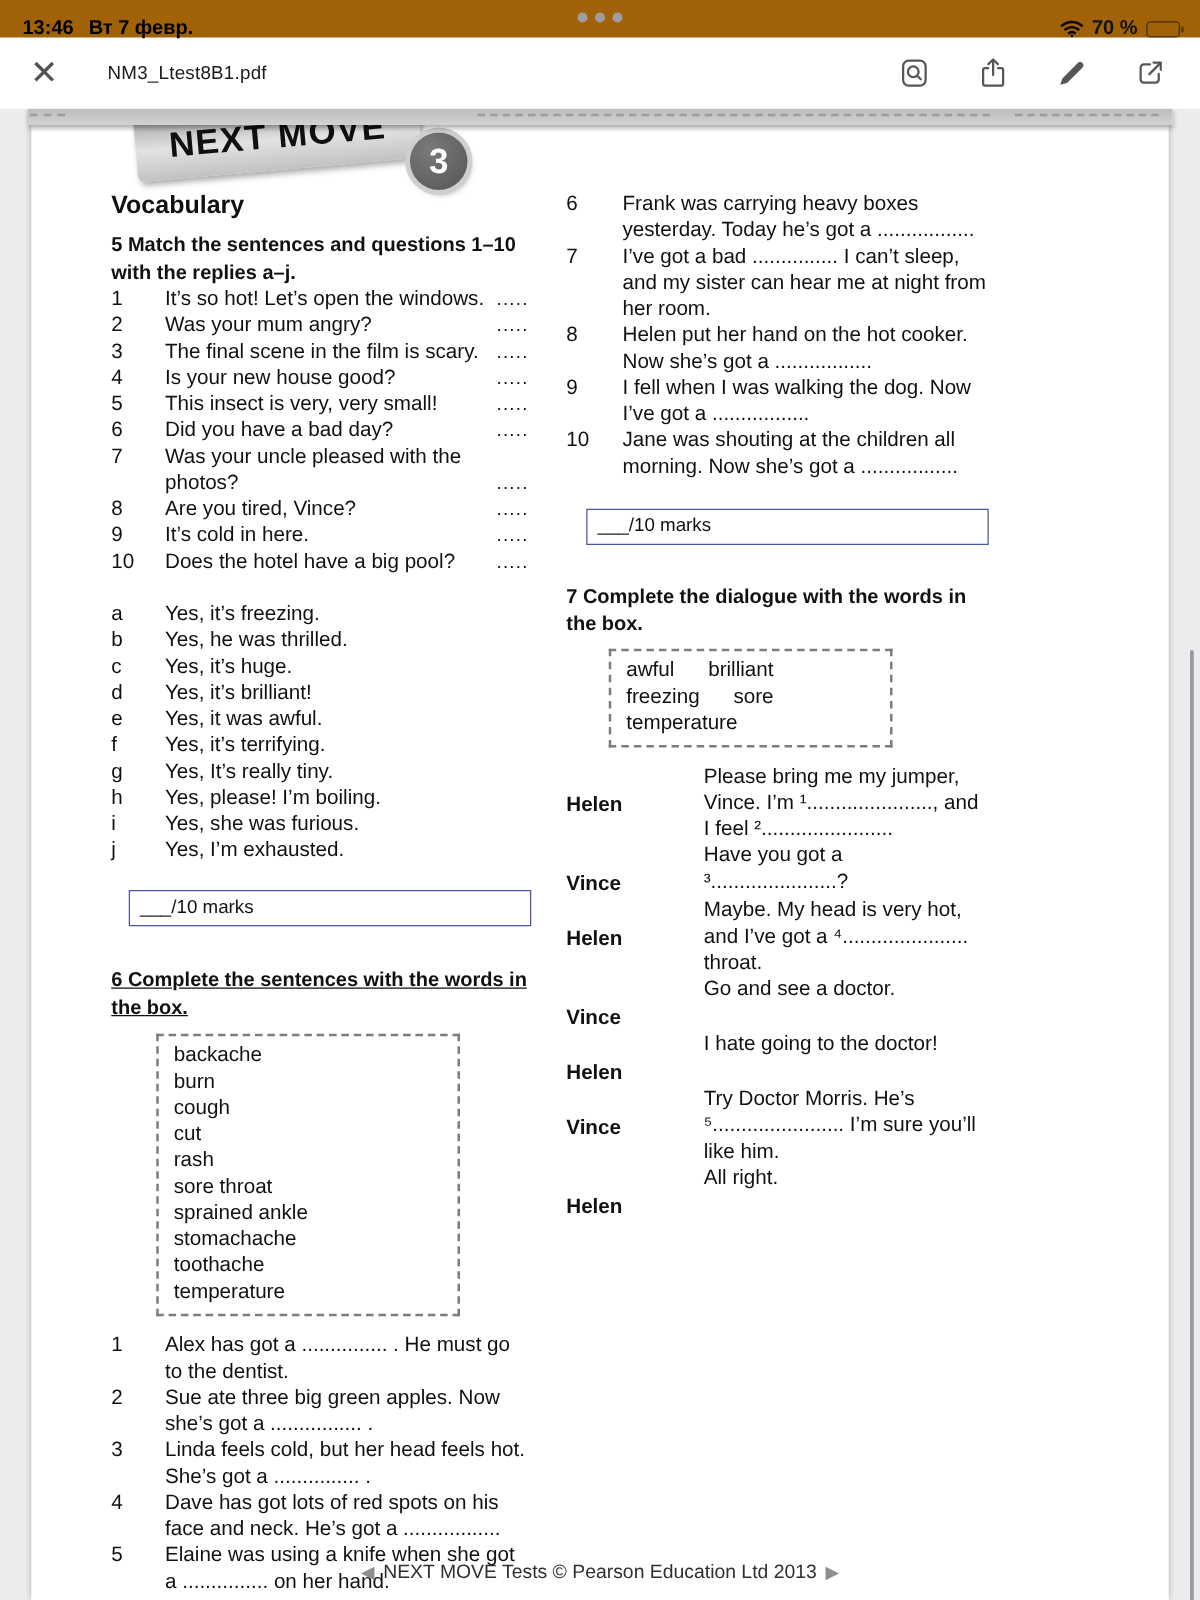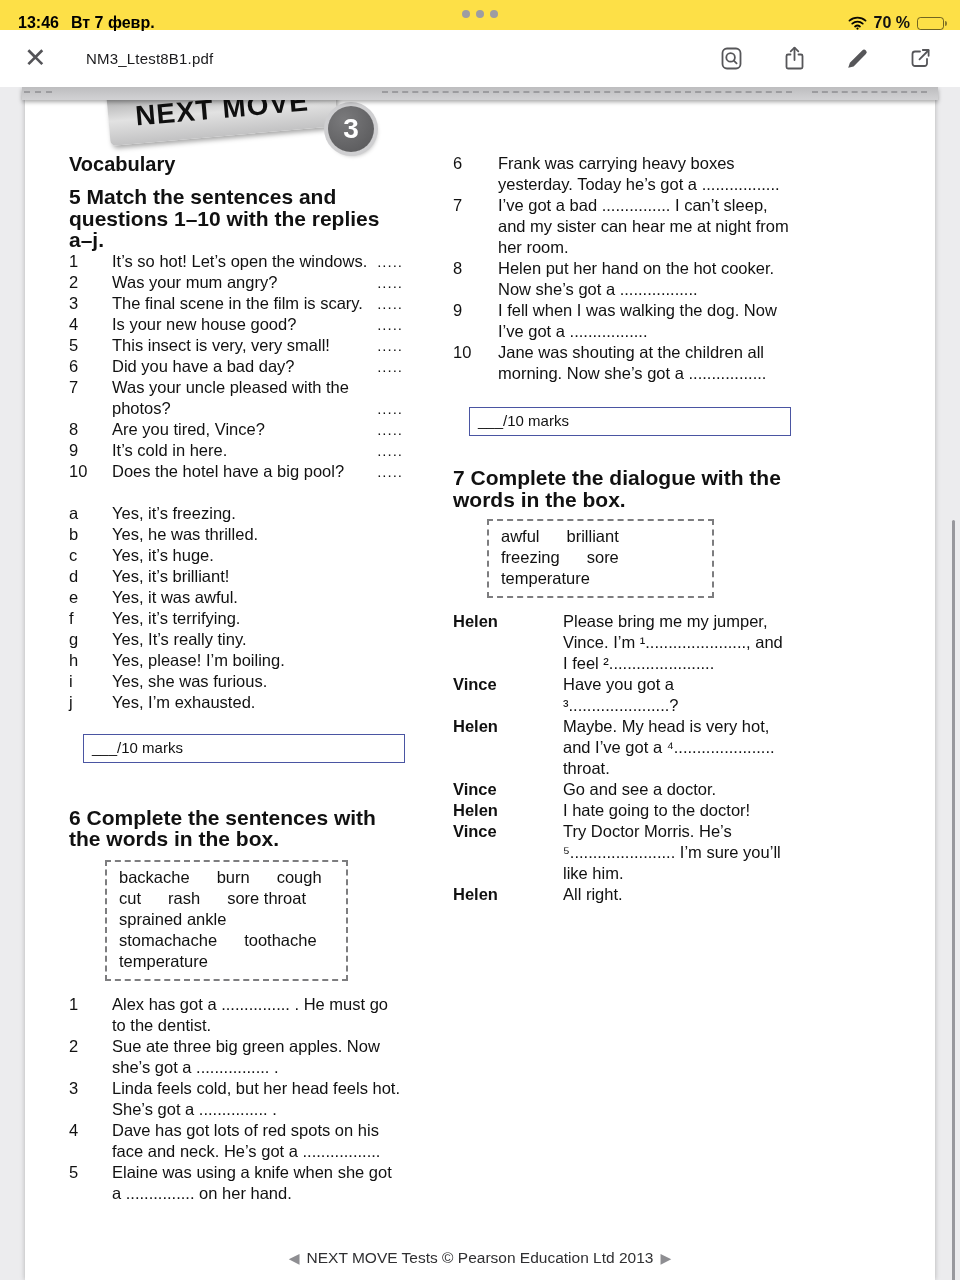--- a/index.html
+++ b/index.html
@@ -1,19 +1,19 @@
 <!DOCTYPE html>
 <html><head>
 <meta charset="utf-8">
 <style>
   * { margin:0; padding:0; box-sizing:border-box; }
   html,body { width:960px; height:1280px; background:#fff; font-family:"Liberation Sans", sans-serif; color:#111; }
 
   
-  .status-bar { height:30px; display:flex; align-items:center; padding:16px 16px 0 18px; background:#fde047; position:relative; }
+  .status-bar { height:30px; display:flex; align-items:center; padding:16px 16px 0 18px; background:#a16207; position:relative; }
   .sb-left { display:flex; gap:12px; font-size:16px; font-weight:600; color:#000; }
   .sb-dots { position:absolute; left:50%; top:10px; transform:translateX(-50%); display:flex; gap:6px; }
   .sb-dots i { width:8px; height:8px; border-radius:50%; background:#9d9da2; }
   .sb-right { margin-left:auto; display:flex; align-items:center; gap:7px; font-size:16px; font-weight:600; }
   .wifi svg { display:block; }
   .battery { width:27px; height:13px; border:1.4px solid rgba(0,0,0,.55); border-radius:3.5px; position:relative; padding:1.5px; }
   .battery::after { content:""; position:absolute; right:-4px; top:3.5px; width:2.5px; height:5px; background:rgba(0,0,0,.45); border-radius:0 2px 2px 0; }
   .battery .fill { height:100%; width:70%; background:#000; border-radius:1.5px; }
 
   
@@ -35,53 +35,53 @@
   .banner { position:absolute; left:83px; top:-16px; width:228px; height:54px;
     background:linear-gradient(180deg,#9f9fa0,#e2e2e2 55%,#c2c2c3); border-radius:5px;
     transform:rotate(-5deg); box-shadow:2px 3px 5px rgba(0,0,0,.35);
     display:flex; align-items:center; justify-content:center; }
   .banner span { font-size:28px; font-weight:bold; letter-spacing:1px; color:#101010; }
   .level-badge { position:absolute; left:303px; top:8px; width:46px; height:46px; border-radius:50%;
     background:radial-gradient(circle at 35% 30%, #7a7a7c, #555557); box-shadow:0 0 0 4px #cfcfd1, 2px 3px 5px rgba(0,0,0,.4);
     display:flex; align-items:center; justify-content:center; color:#fff; font-size:28px; font-weight:bold; z-index:2; }
 
   .col { position:absolute; font-size:16.5px; line-height:21px; }
-  .col-left  { left:44px; top:56px; width:334px; }
+  .col-left  { left:64px; top:56px; width:334px; }
   .col-right { left:428px; top:55px; width:336px; }
 
   .vocab-title { font-size:20px; font-weight:bold; margin-bottom:11px; }
-  .ex-heading { font-size:21px; font-weight:bold; line-height:21.5px; }
+  .ex-heading { font-size:16px; font-weight:bold; line-height:21.5px; }
 
   .q-row, .item-row { display:flex; align-items:flex-end; }
   .q-num { flex:0 0 43px; align-self:flex-start; }
   .q-text { flex:1; }
   .q-slot { flex:0 0 30px; text-align:right; letter-spacing:1px; font-size:15px; }
   .replies { margin-top:21px; }
   .r-row { display:flex; }
   .r-letter { flex:0 0 43px; }
 
   .marks-box { border:1.6px solid #4a55a2; padding:2px 8px 4px; font-size:15px; background:#fff; }
   .mb-left  { margin:21px 0 0 14px; width:322px; }
   .mb-right { margin:23px 0 0 16px; width:322px; }
 
   .word-box { border:2px dashed #7d7d7f; padding:5px 12px 7px; display:flex; flex-wrap:wrap;
     column-gap:27px; row-gap:0; }
   .word-box span { white-space:nowrap; }
-  .wb-left  { margin:10px 0 0 36px; width:243px; }
+  .wb-left  { margin:10px 0 0 36px; width:243px;flex-direction:column; }
   .wb-right { margin:9px 0 0 34px; width:227px; }
 
   .items { margin-top:13px; }
   .item-text { flex:1; }
 
   .dialogue { margin-top:13px; }
   .dlg-row { display:flex; }
-  .dlg-speaker { flex:0 0 110px; font-weight:bold; }
+  .dlg-speaker { flex:0 0 110px; font-weight:bold;margin-top:23px; }
   .dlg-text { flex:1; }
 
-  .ex6-head { margin-top:44px; }
+  .ex6-head { margin-top:33px;text-decoration:underline; }
   .ex7-head { margin-top:31px; }
 
   .pdf-footer { position:absolute; left:0; right:0; bottom:13px; text-align:center;
     font-size:15.5px; color:#2f2f31; }
   .pdf-footer .arrow { color:#8e8e92; font-size:14px; margin:0 7px; }
 
   .scrollbar { position:absolute; right:5px; top:433px; width:3px; height:845px;
     background:#98989d; border-radius:2px; z-index:4; }
 </style>
 </head>

